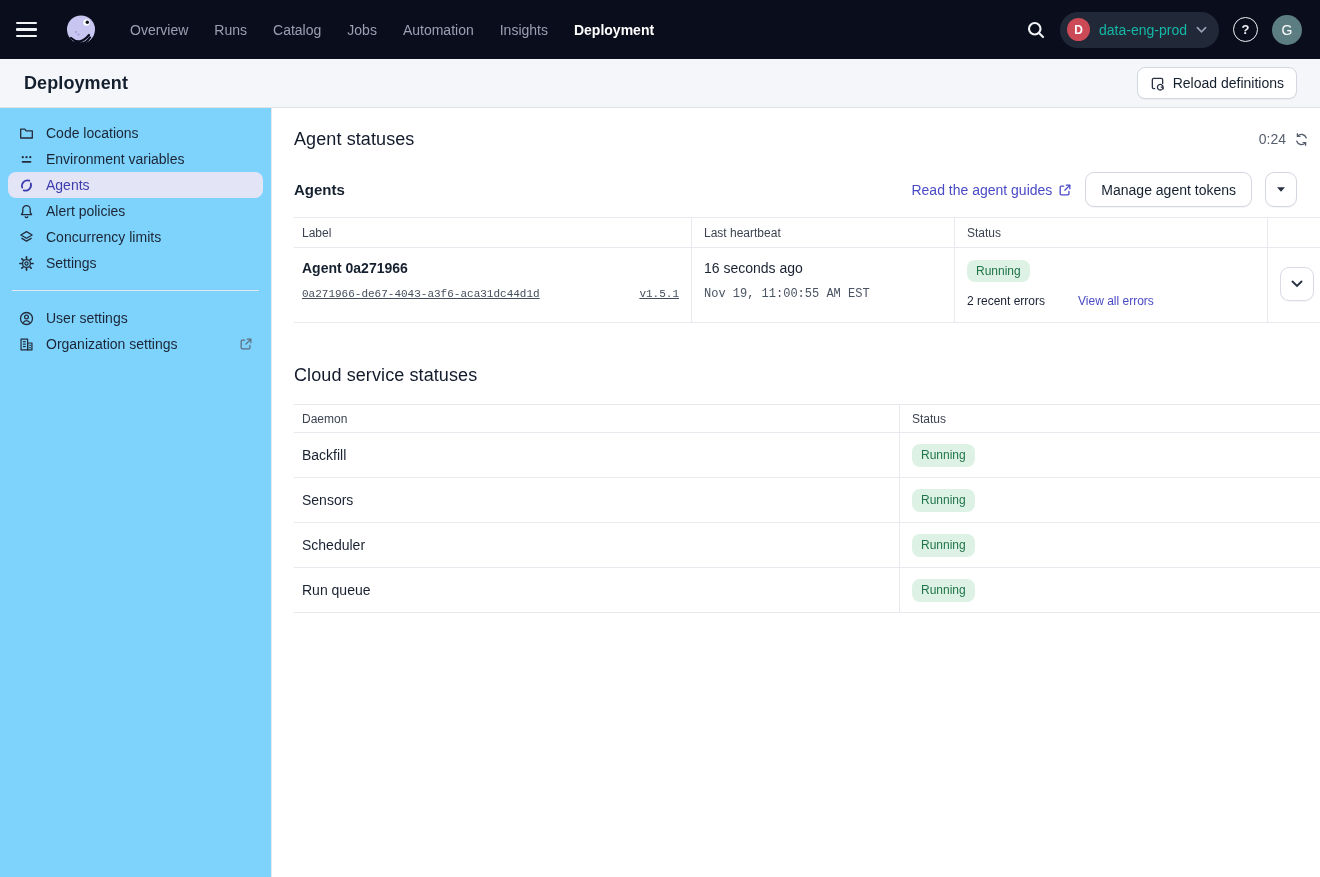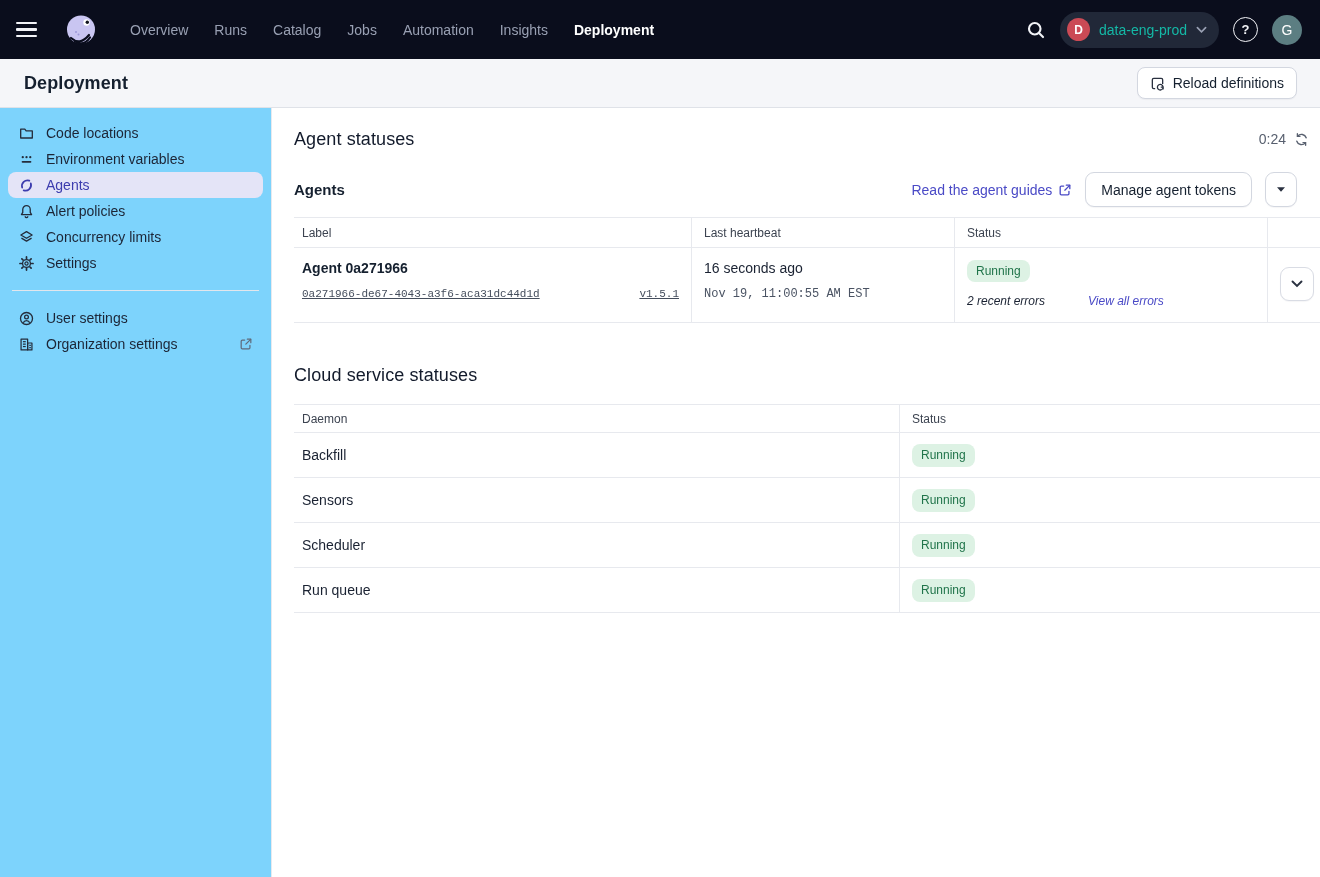--- a/index.html
+++ b/index.html
@@ -125,21 +125,21 @@
   .agent-row .cell { padding-top: 12px; padding-bottom: 14px; }
   .agent-name { font-size: 14px; font-weight: 700; color: #15202F; }
   .agent-sub { margin-top: 12px; display: flex; justify-content: space-between; align-items: baseline; }
   .agent-id, .agent-ver { font-size: 11px; color: #444D5C; text-decoration: underline; }
   .hb-rel { font-size: 14px; color: #1A2232; }
   .hb-ts { margin-top: 11px; font-size: 12px; color: #4A5363; }
   .badge {
     display: inline-block; background: #DDF2E4; color: #20744A;
     font-size: 12px; padding: 4px 9px; border-radius: 8px; line-height: 1.2;
   }
-  .errors-line { margin-top: 12px; font-size: 12px; color: #1A2232; display: flex; gap: 25px; align-items: baseline; font-style: italic; }
+  .errors-line { margin-top: 12px; font-size: 12px; color: #1A2232; display: flex; gap: 15px; align-items: baseline; }
   .errors-line a { font-size: 12px; }
   .expand-cell { display: flex; align-items: center; justify-content: center; }
   .expand-btn {
     width: 34px; height: 34px; border-radius: 9px; border: 1px solid #D9DCE4;
     background: #fff; cursor: pointer; color: #2A3140;
     display: flex; align-items: center; justify-content: center;
     box-shadow: 0 1px 1px rgba(16,22,40,.04);
   }
 
   .cloud-title { margin-top: 42px; }

